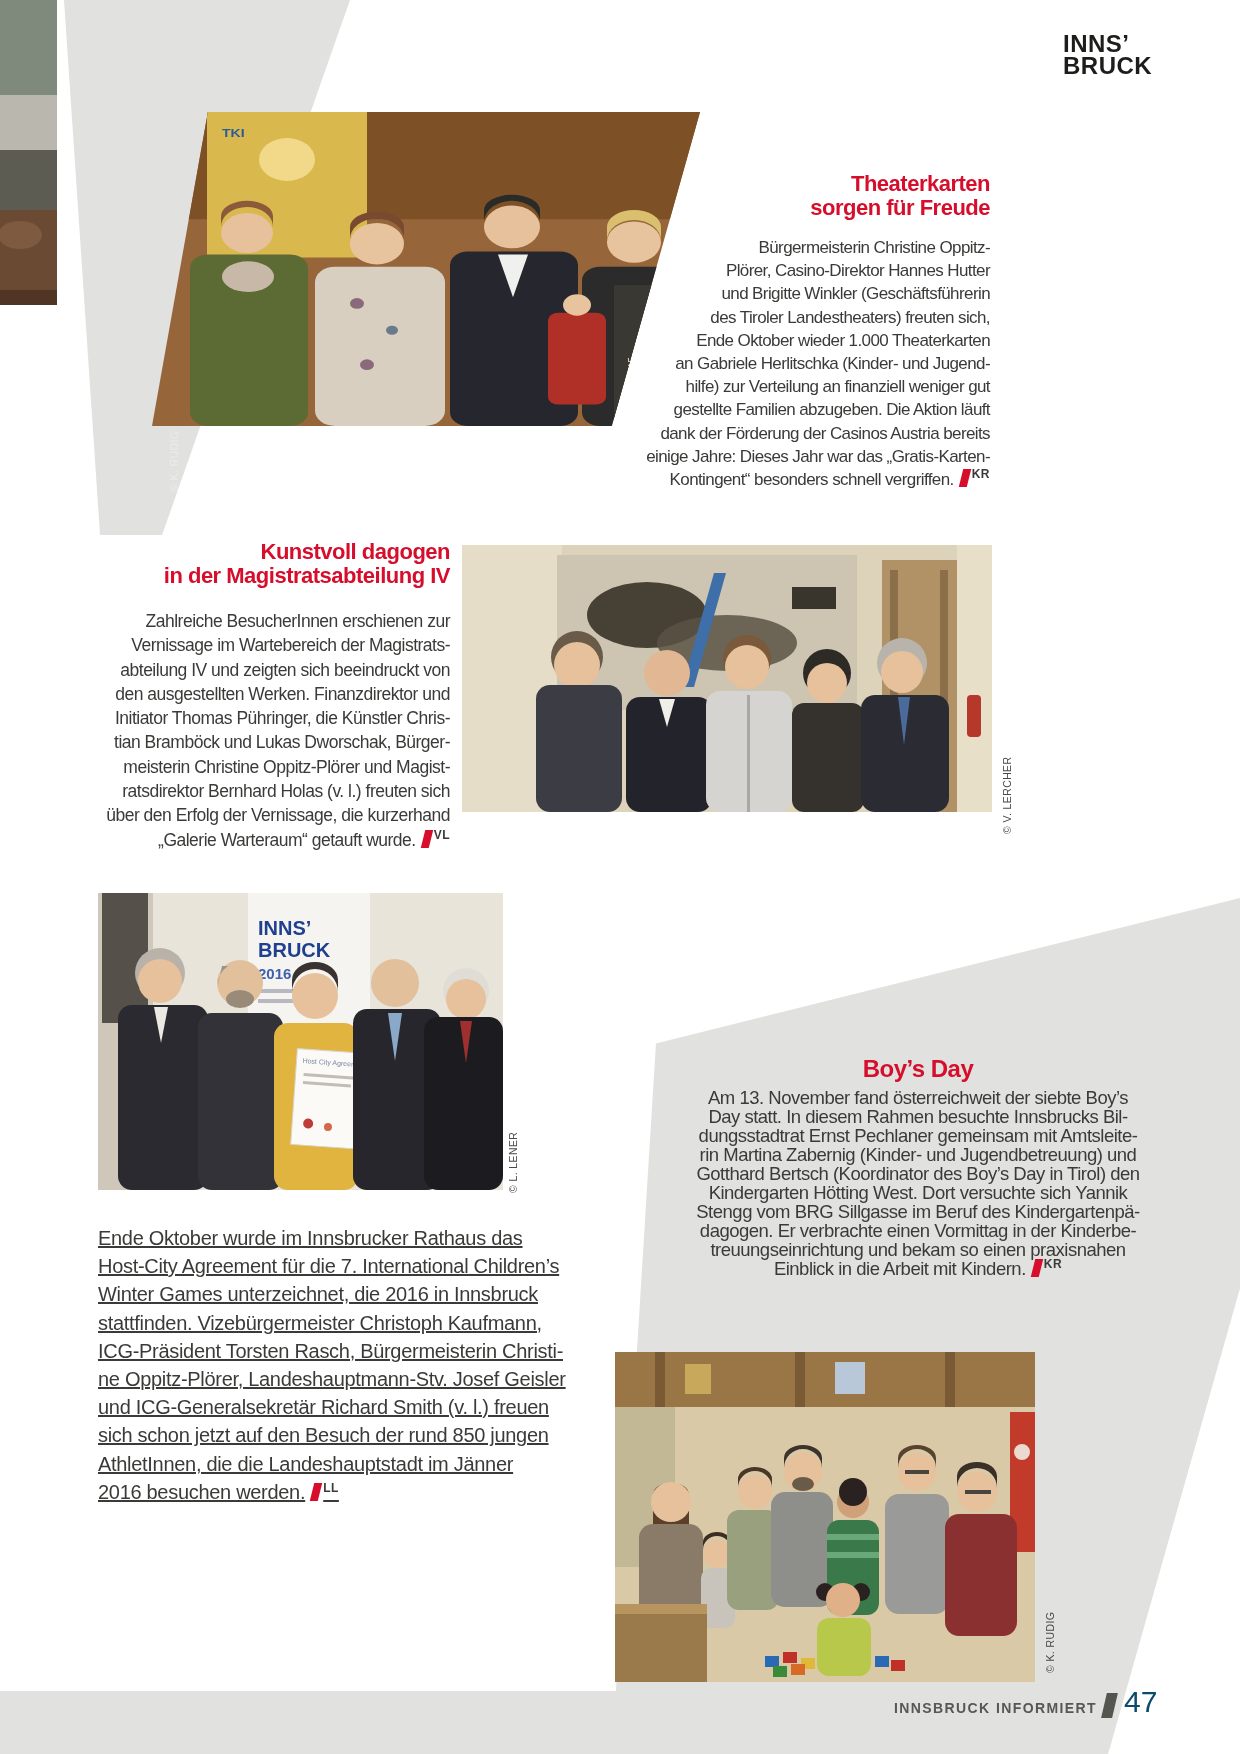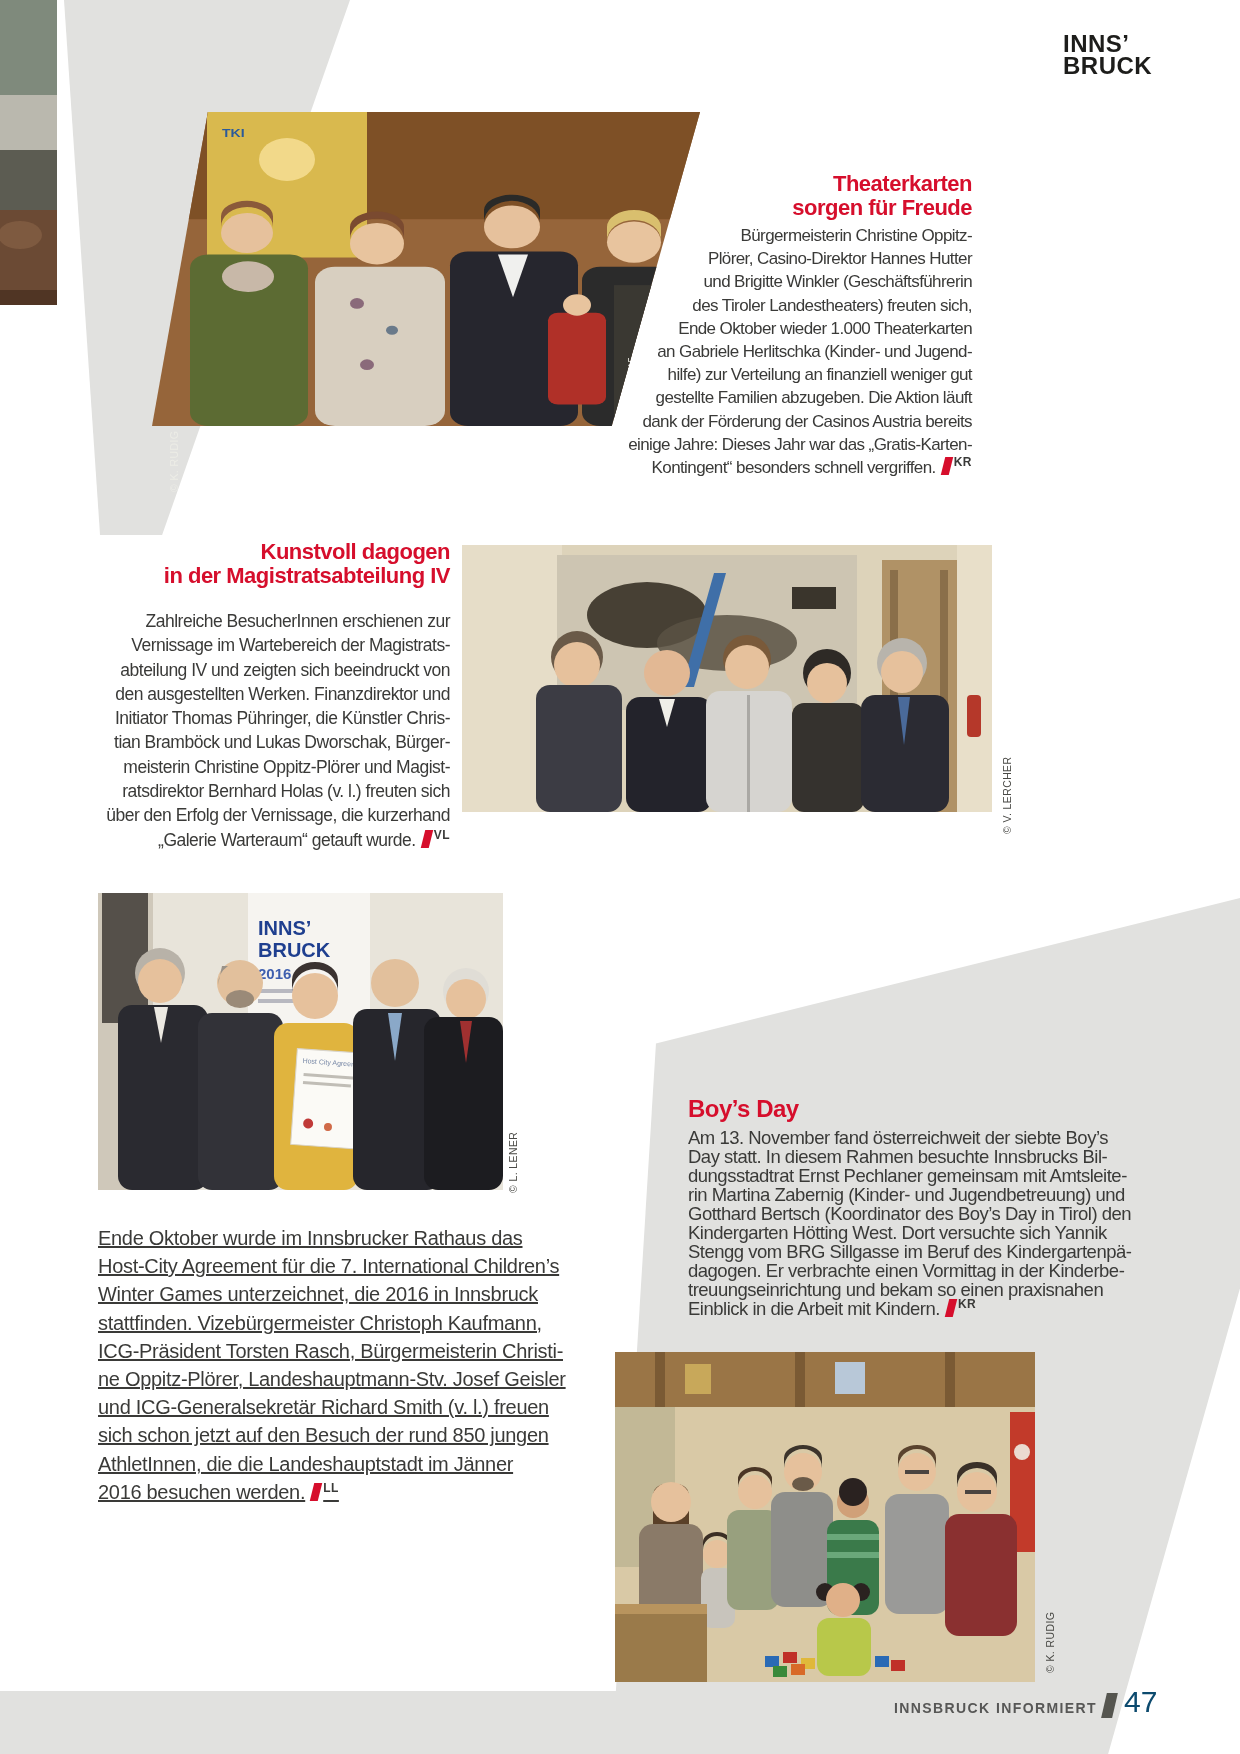--- a/index.html
+++ b/index.html
@@ -34,33 +34,33 @@
 
   .credit{position:absolute;font-size:10.5px;color:#4a4a46;letter-spacing:.4px;
     transform:rotate(-90deg);transform-origin:0 0;white-space:nowrap;}
   .credit.light{color:#ecece6;}
 
   .article{position:absolute;}
   .article h2{margin:0;color:var(--accent);font-weight:700;white-space:pre-line;}
   .article .body{white-space:pre-line;color:var(--text);}
   .right{text-align:right;}
 
-  .a-theater{right:268px;top:172px;width:400px;}
+  .a-theater{right:250px;top:172px;width:400px;}
   .a-theater h2{font-size:22px;line-height:24px;letter-spacing:-.5px;}
-  .a-theater .body{margin-top:4px;font-size:17px;line-height:23.2px;letter-spacing:-.6px;}
+  .a-theater .body{margin-top:16px;font-size:17px;line-height:23.2px;letter-spacing:-.6px;}
 
   .a-kunstvoll{right:790px;top:540px;width:380px;}
   .a-kunstvoll h2{font-size:22px;line-height:24px;letter-spacing:-.5px;}
   .a-kunstvoll .body{margin-top:21px;font-size:17.5px;line-height:24.3px;letter-spacing:-.5px;}
 
   .a-icg{left:98px;top:1218px;width:545px;}
   .a-icg h2{font-size:26px;line-height:27px;letter-spacing:-.5px;}
   .a-icg .body{margin-top:6px;font-size:20px;line-height:28.2px;letter-spacing:-.3px;text-decoration:underline;}
 
-  .a-boysday{left:688px;top:1096px;width:460px;}
+  .a-boysday{left:688px;top:1056px;width:460px;text-align:center;}
   .a-boysday h2{font-size:24px;line-height:26px;letter-spacing:-.5px;}
   .a-boysday .body{margin-top:6px;font-size:18.5px;line-height:19px;letter-spacing:-.5px;}
 
   .endmark{display:inline-block;width:8px;height:18px;background:var(--accent);
     transform:skewX(-14deg);margin:0 3px 0 7px;vertical-align:-2px;}
   .initials{font-size:12px;font-weight:700;color:var(--text);
     position:relative;top:-7px;letter-spacing:.5px;}
 
   .logo{position:absolute;left:1063px;top:33px;color:var(--logo);
     font-weight:800;font-size:24px;line-height:22px;letter-spacing:.5px;}

